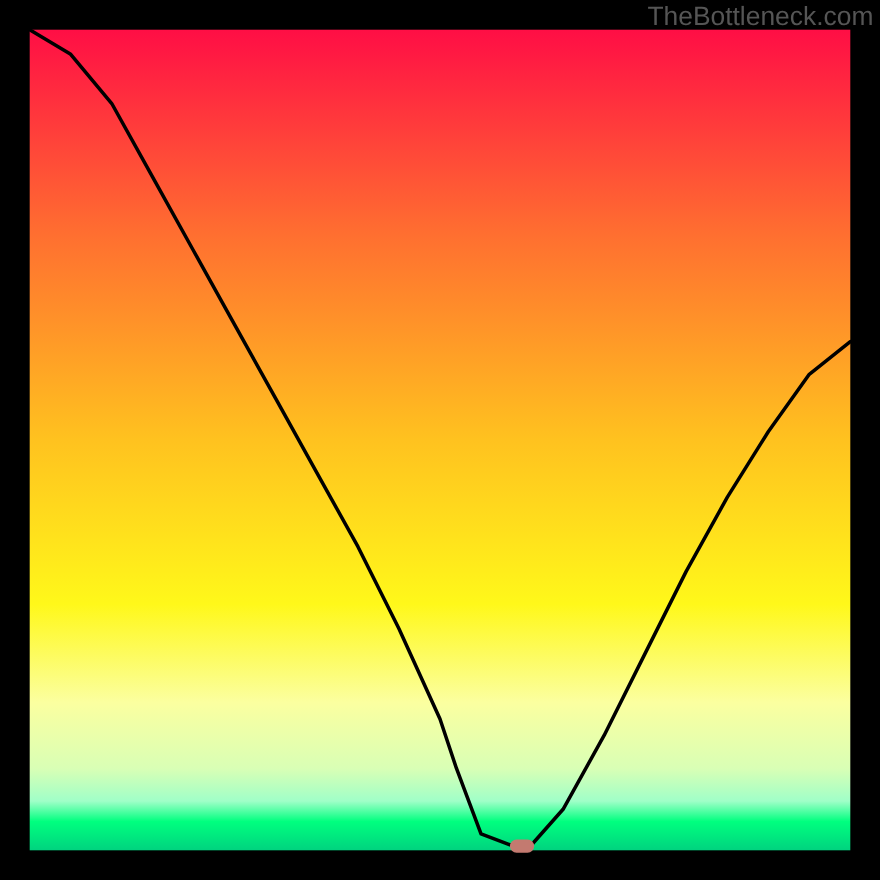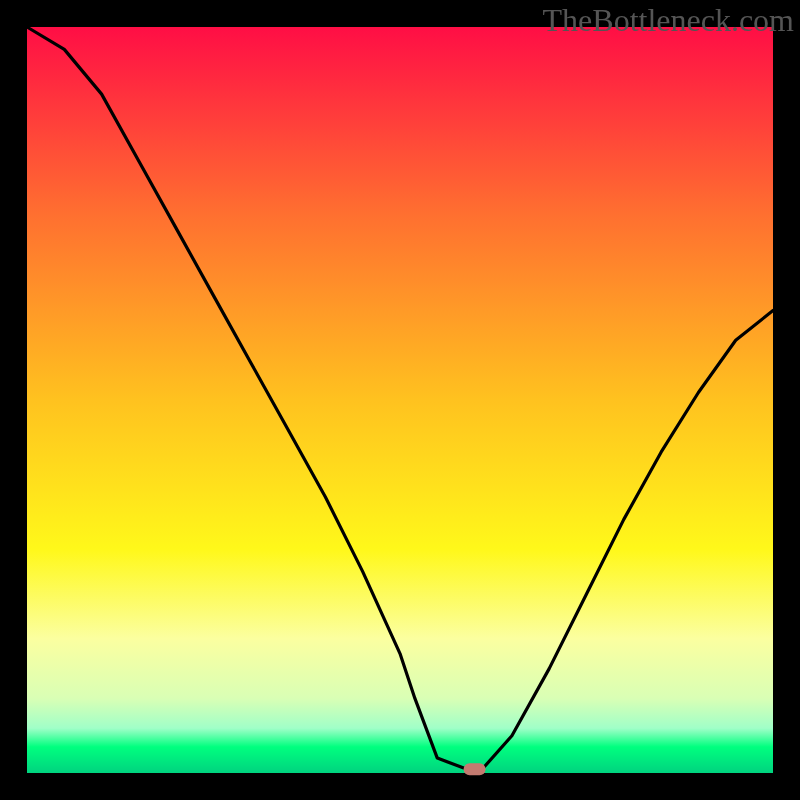--- a/index.html
+++ b/index.html
@@ -15,22 +15,22 @@
   width: 800px;
   height: 800px;
 }
 svg {
   display: block;
 }
 .watermark {
   position: absolute;
   top: 2px;
   right: 6px;
-  font-family: Liberation Serif, serif;
-  font-size: 32px;
+  font-family: Liberation Sans, sans-serif;
+  font-size: 24px;
   color: #555;
   user-select: none;
 }
 </style>
 </head>
 <body>
 
 <div class="wrap">
   <svg id="chart-svg" width="800" height="800" viewBox="0 0 800 800">
     <defs>

